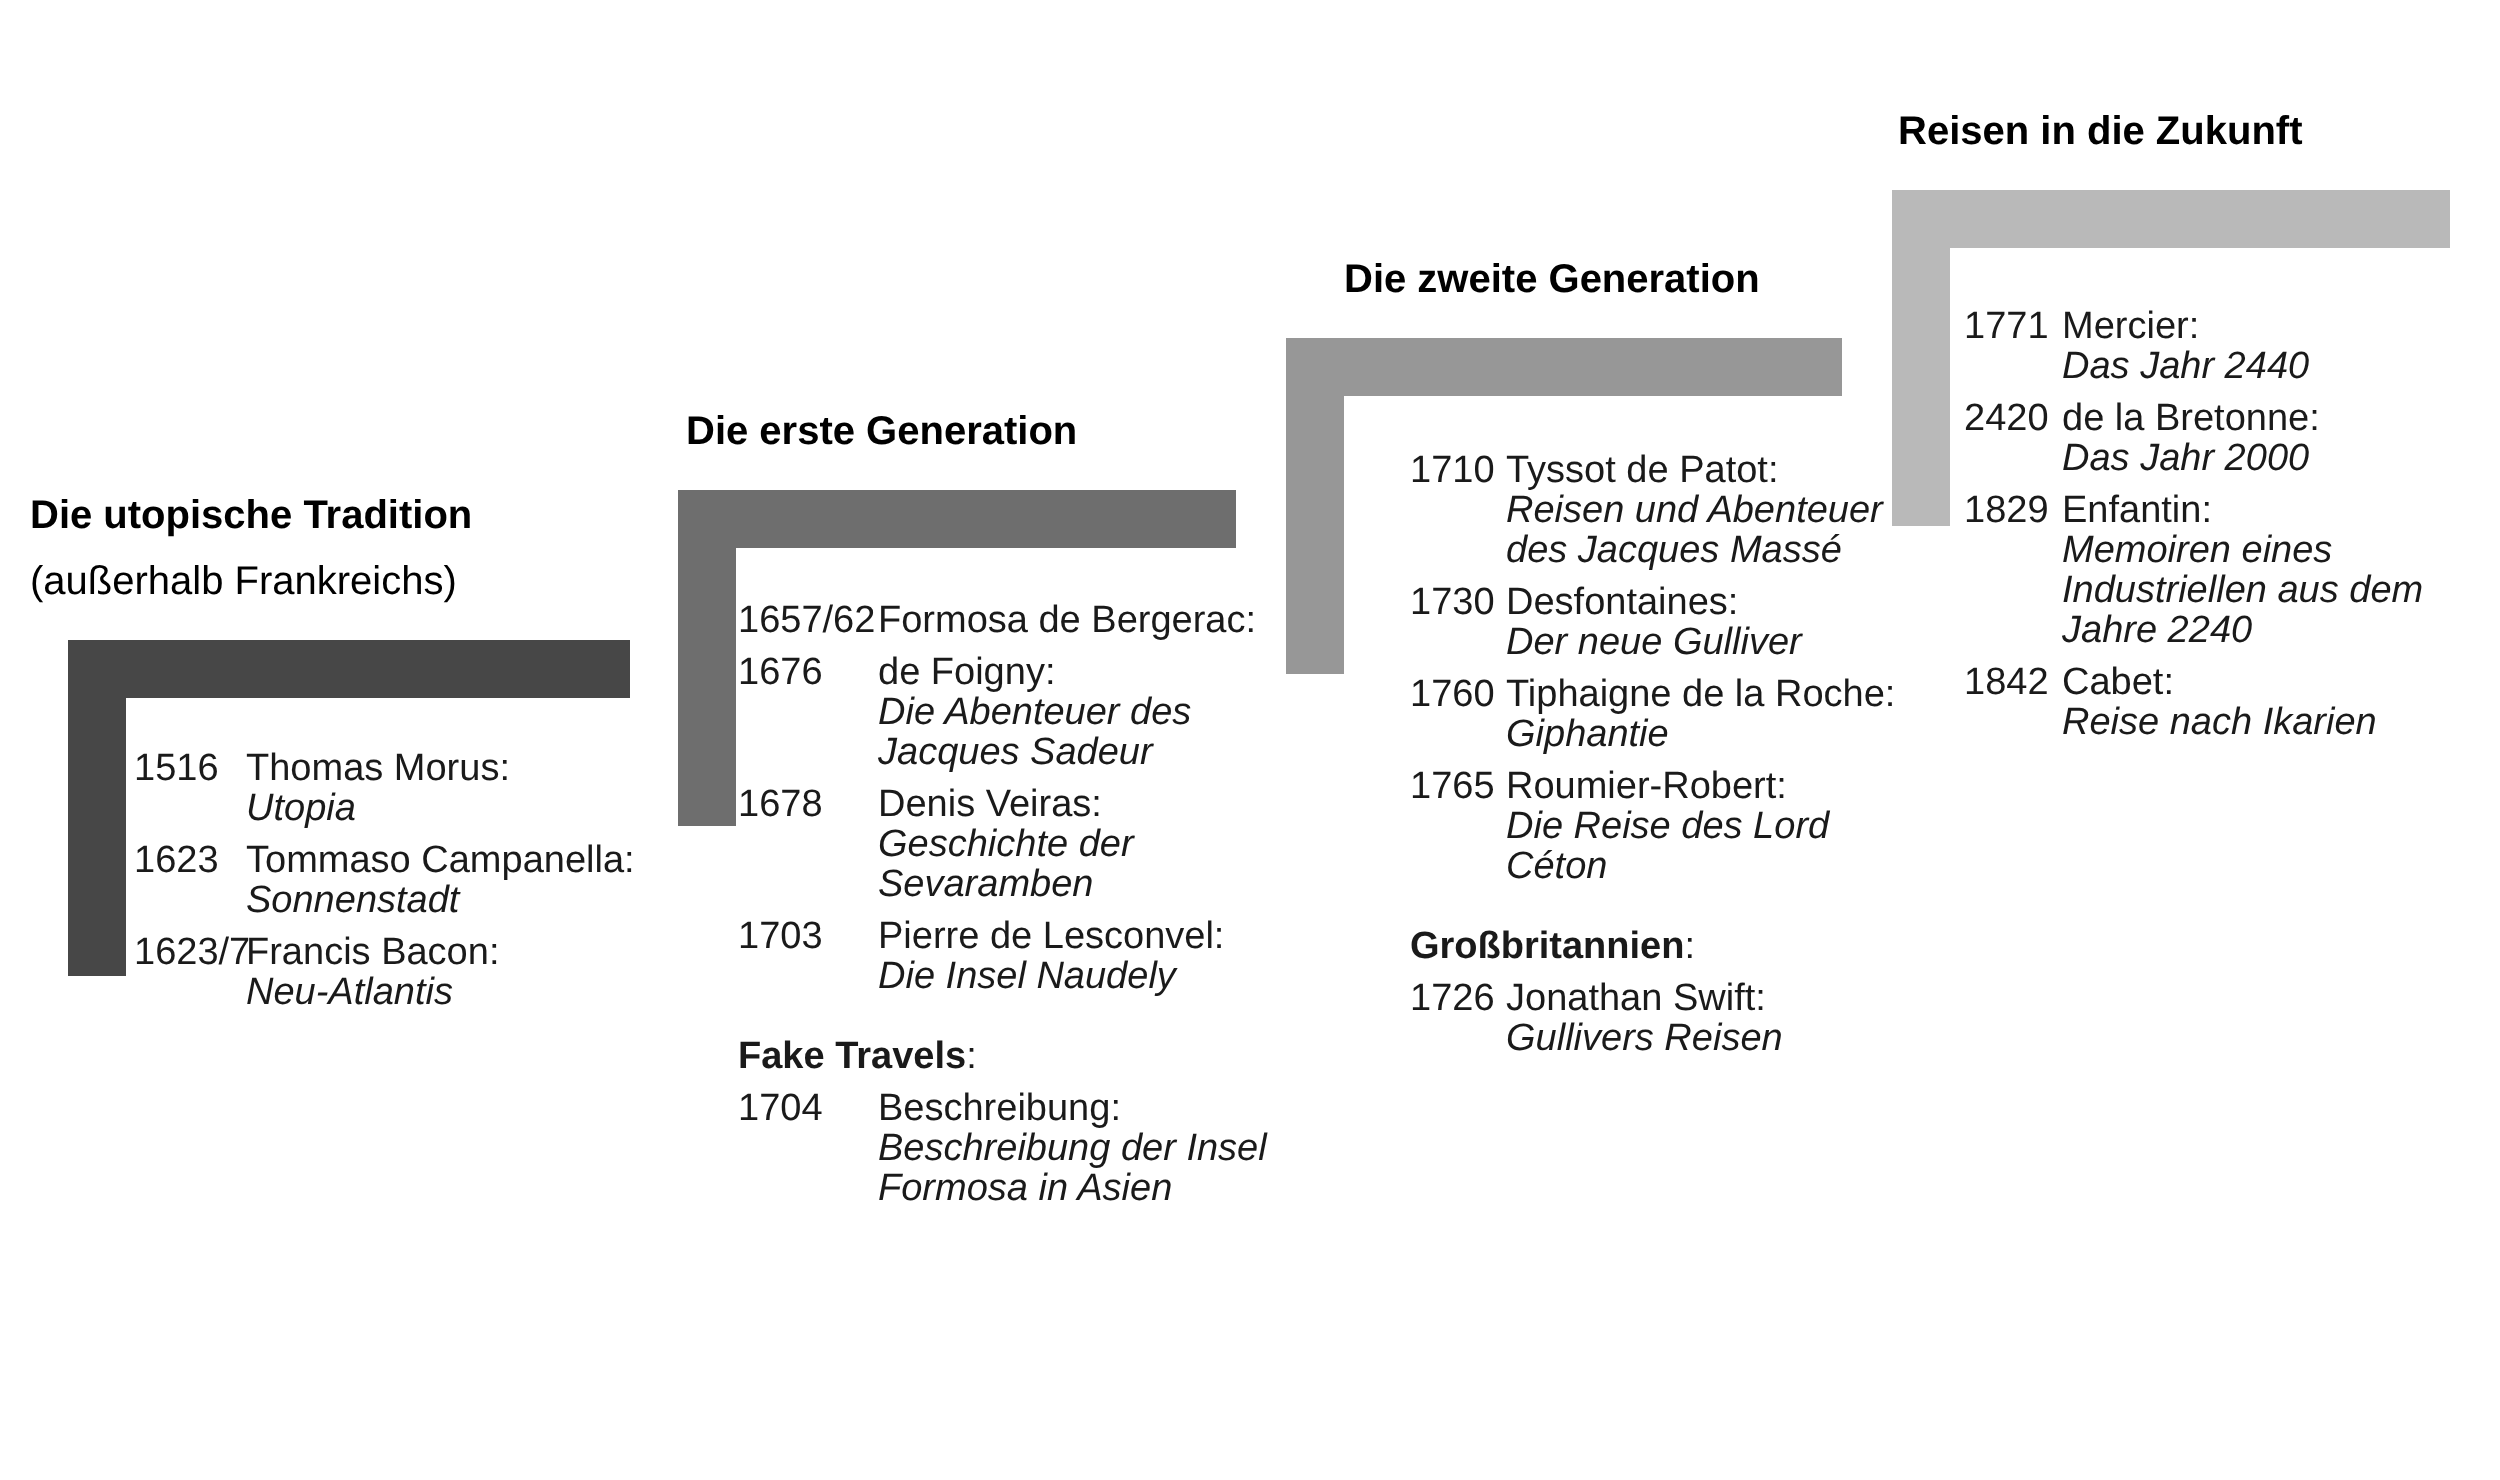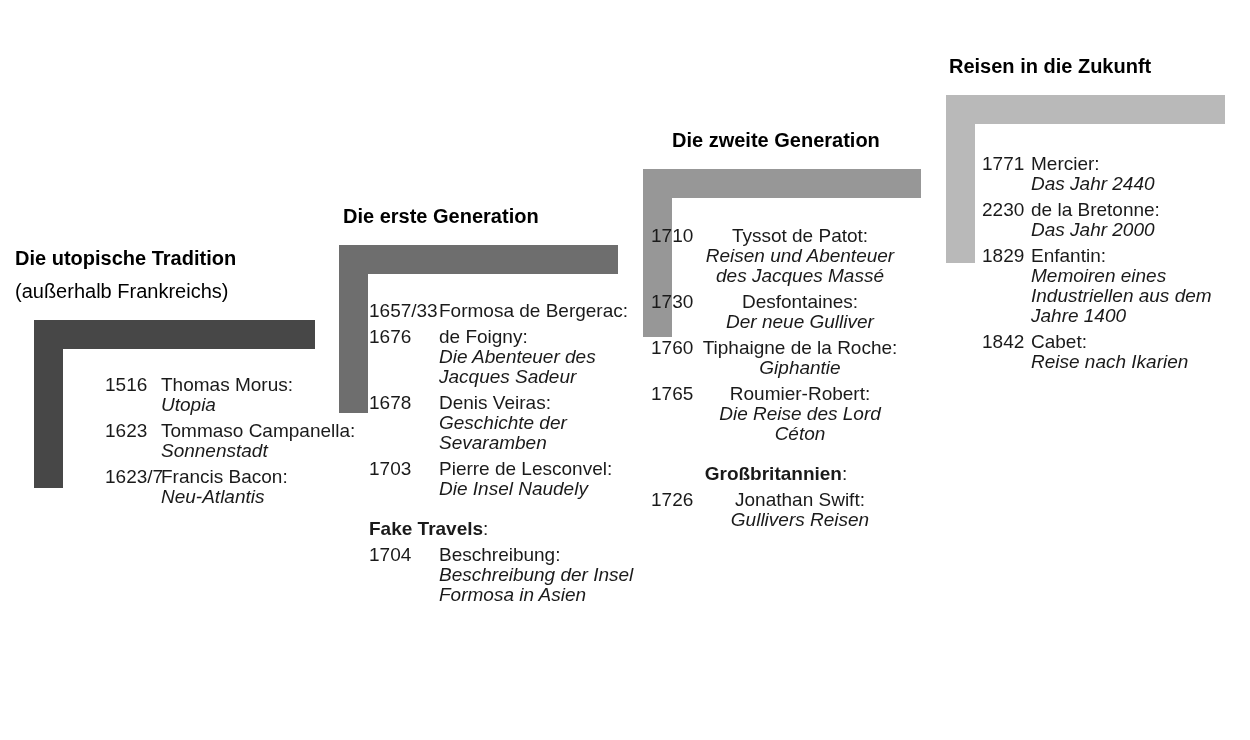--- a/index.html
+++ b/index.html
@@ -32,34 +32,34 @@
   .entry .author { display: block; white-space: nowrap; }
   .entry .work { font-style: italic; white-space: pre; }
   .subheader { margin-top: 20px; margin-bottom: 6px; font-weight: bold; white-space: nowrap; }
   .subheader .colon { font-weight: normal; }
 
   
   .c1 .title  { left: 15px;  top: 242px; }
   .c1 .bar-h  { left: 34px;  top: 320px; width: 281px; height: 29px; }
   .c1 .bar-v  { left: 34px;  top: 320px; width: 29px;  height: 168px; }
   .c1 .entries { left: 67px; top: 375px; width: 270px; }
-  .c1 .entry  { padding-left: 56px; margin-left: 38px; }
+  .c1 .entry  { padding-left: 56px; }
 
   
   .c2 .title  { left: 343px; top: 200px; }
   .c2 .bar-h  { left: 339px; top: 245px; width: 279px; height: 29px; }
   .c2 .bar-v  { left: 339px; top: 245px; width: 29px;  height: 168px; }
   .c2 .entries { left: 369px; top: 301px; width: 252px; }
   .c2 .entry  { padding-left: 70px; }
 
   
   .c3 .title  { left: 672px; top: 124px; }
   .c3 .bar-h  { left: 643px; top: 169px; width: 278px; height: 29px; }
   .c3 .bar-v  { left: 643px; top: 169px; width: 29px;  height: 168px; }
-  .c3 .entries { left: 651px; top: 226px; width: 250px; text-align: center; }
+  .c3 .entries { left: 705px; top: 226px; width: 250px; }
   .c3 .entry  { padding-left: 48px; }
 
   
   .c4 .title  { left: 949px; top: 50px; }
   .c4 .bar-h  { left: 946px; top: 95px;  width: 279px; height: 29px; }
   .c4 .bar-v  { left: 946px; top: 95px;  width: 29px;  height: 168px; }
   .c4 .entries { left: 982px; top: 154px; width: 250px; }
   .c4 .entry  { padding-left: 49px; }
 </style>
 </head>
@@ -94,21 +94,21 @@
   </div>
 
   <div class="c2">
     <div class="title">
       <span>Die erste Generation</span>
     </div>
     <div class="bar-h" style="background: rgb(110, 110, 110);"></div>
     <div class="bar-v" style="background: rgb(110, 110, 110);"></div>
     <div class="entries">
       <div class="entry">
-        <span class="year">1657/33</span>
+        <span class="year">1657/62</span>
         <span class="author">Formosa de Bergerac:</span>
       </div>
       <div class="entry">
         <span class="year">1676</span>
         <span class="author">de Foigny:</span>
         <div class="work">Die Abenteuer des
 Jacques Sadeur</div>
       </div>
       <div class="entry">
         <span class="year">1678</span>
@@ -179,30 +179,30 @@
     </div>
     <div class="bar-h" style="background: rgb(185, 185, 185);"></div>
     <div class="bar-v" style="background: rgb(185, 185, 185);"></div>
     <div class="entries">
       <div class="entry">
         <span class="year">1771</span>
         <span class="author">Mercier:</span>
         <div class="work">Das Jahr 2440</div>
       </div>
       <div class="entry">
-        <span class="year">2230</span>
+        <span class="year">2420</span>
         <span class="author">de la Bretonne:</span>
         <div class="work">Das Jahr 2000</div>
       </div>
       <div class="entry">
         <span class="year">1829</span>
         <span class="author">Enfantin:</span>
         <div class="work">Memoiren eines
 Industriellen aus dem
-Jahre 1400</div>
+Jahre 2240</div>
       </div>
       <div class="entry">
         <span class="year">1842</span>
         <span class="author">Cabet:</span>
         <div class="work">Reise nach Ikarien</div>
       </div>
     </div>
   </div>
 
 </div>

